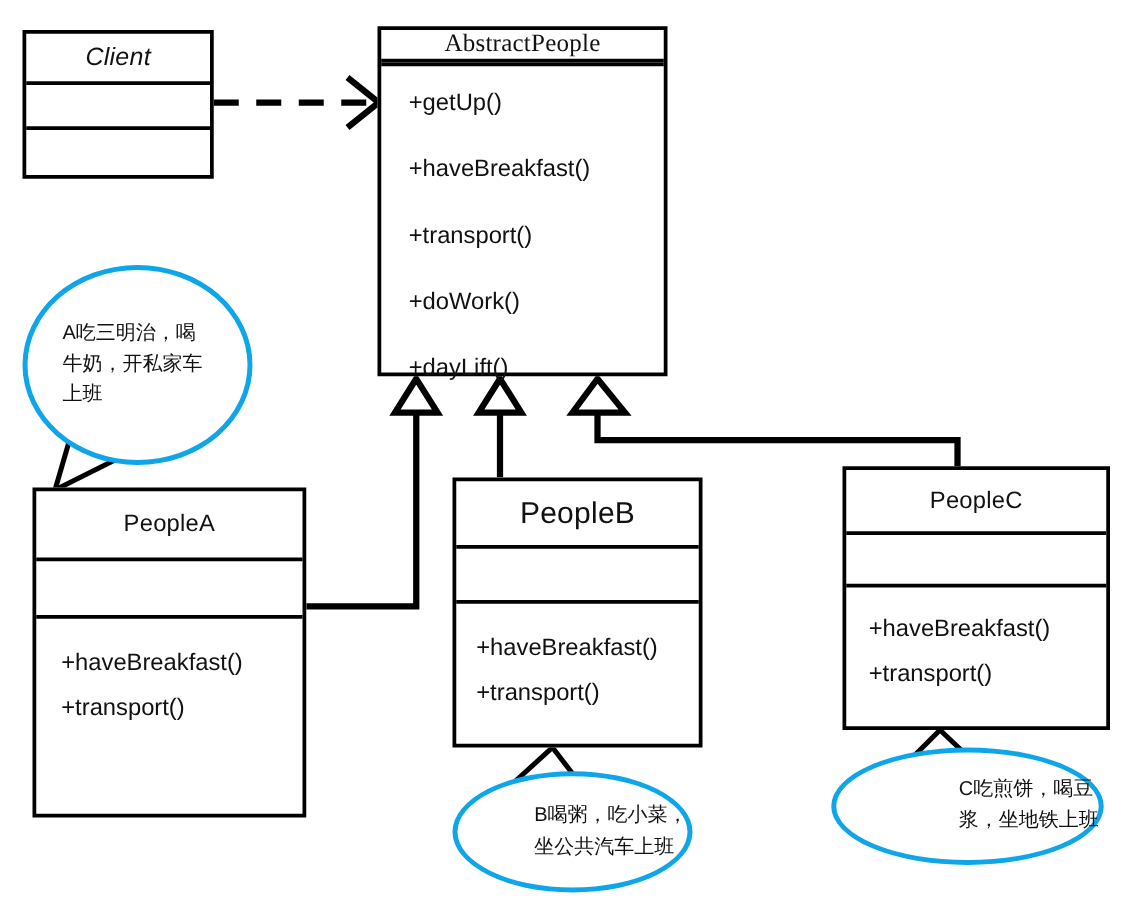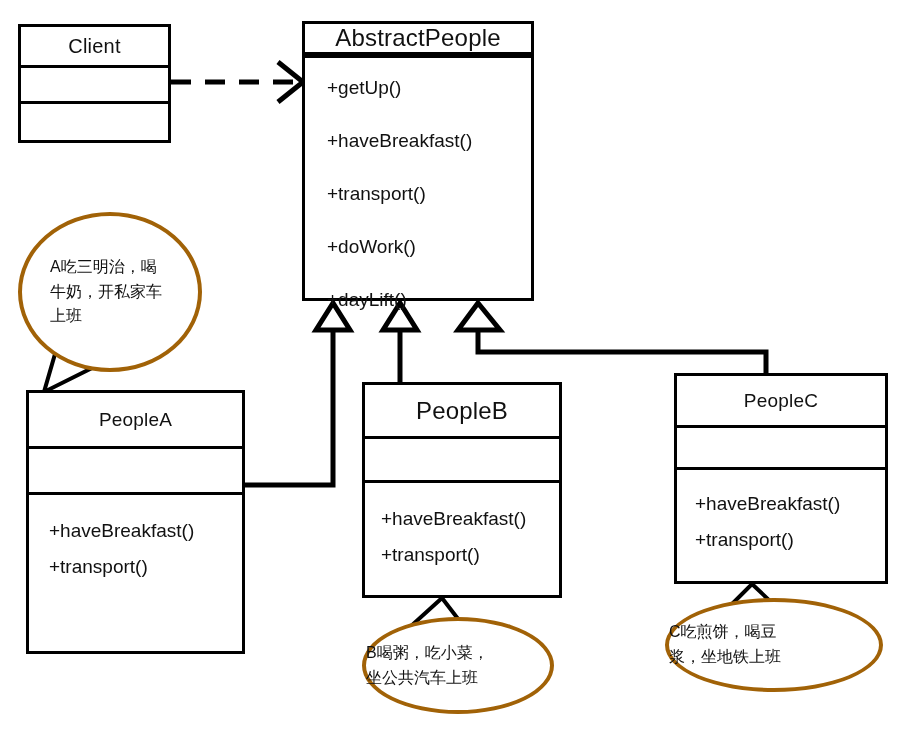--- a/index.html
+++ b/index.html
@@ -57,42 +57,42 @@
     justify-content: flex-start;
     padding-left: 22px;
   }
   .uml-op {
     color: #111111;
     white-space: nowrap;
   }
   .bubble {
     position: absolute;
     box-sizing: border-box;
-    border: 4px solid #a16207;
+    border: 4px solid #0ea5e9;
     border-radius: 50%;
     background: #ffffff;
     display: flex;
     flex-direction: column;
-    align-items: flex-start;
+    align-items: flex-end;
     justify-content: center;
     z-index: 6;
   }
   .bubble-line {
     color: #111111;
     white-space: nowrap;
     line-height: 1.55;
   }
 
   
-  #class-client        { left: 18px;  top: 24px;  width: 153px; height: 119px; }
+  #class-client        { left: 18px;  top: 24px;  width: 153px; height: 119px; font-style: italic; }
   #class-client .uml-name-row { height: 41px; font-size: 20px; }
   #class-client .uml-attr-row { height: 36px; }
 
   #class-abstractpeople { left: 302px; top: 21px;  width: 232px; height: 280px; }
-  #class-abstractpeople .uml-name-row { height: 41px; font-size: 24px; }
+  #class-abstractpeople .uml-name-row { height: 41px; font-size: 20px; font-family: Liberation Serif, serif; }
   #class-abstractpeople .uml-attr-row { height: 36px; }
   #class-abstractpeople .uml-ops-row  { padding-top: 12px; gap: 18px; }
   #class-abstractpeople .uml-op { font-size: 19px; line-height: 35px; }
 
   #class-peoplea { left: 26px;  top: 390px; width: 219px; height: 264px; }
   #class-peoplea .uml-name-row { height: 56px; font-size: 19px; }
   #class-peoplea .uml-attr-row { height: 46px; }
   #class-peoplea .uml-ops-row  { padding-top: 18px; padding-left: 20px; }
   #class-peoplea .uml-op { font-size: 19px; line-height: 36px; }
 

